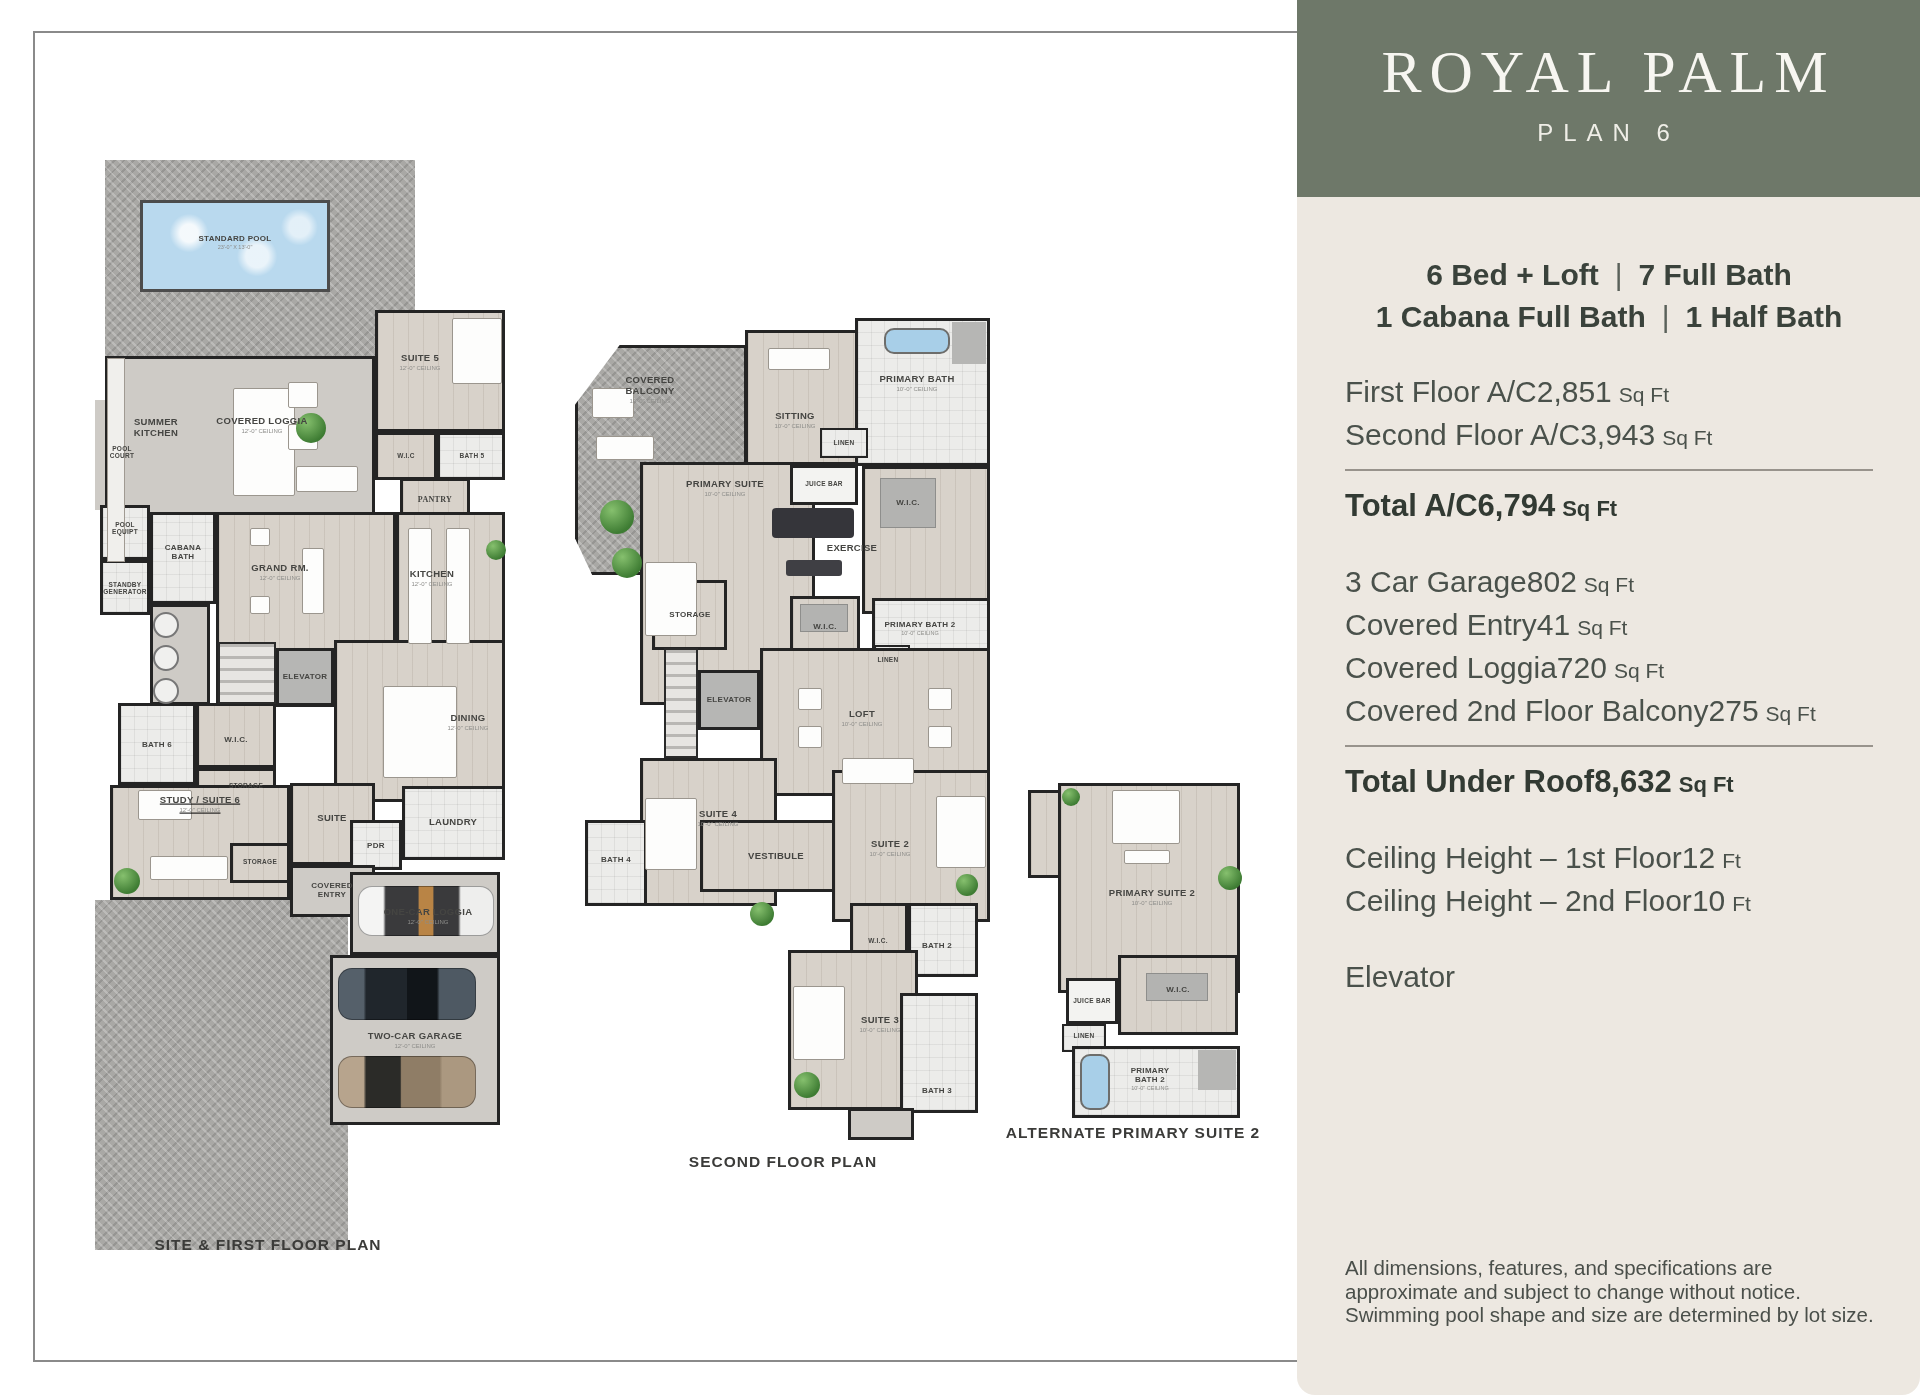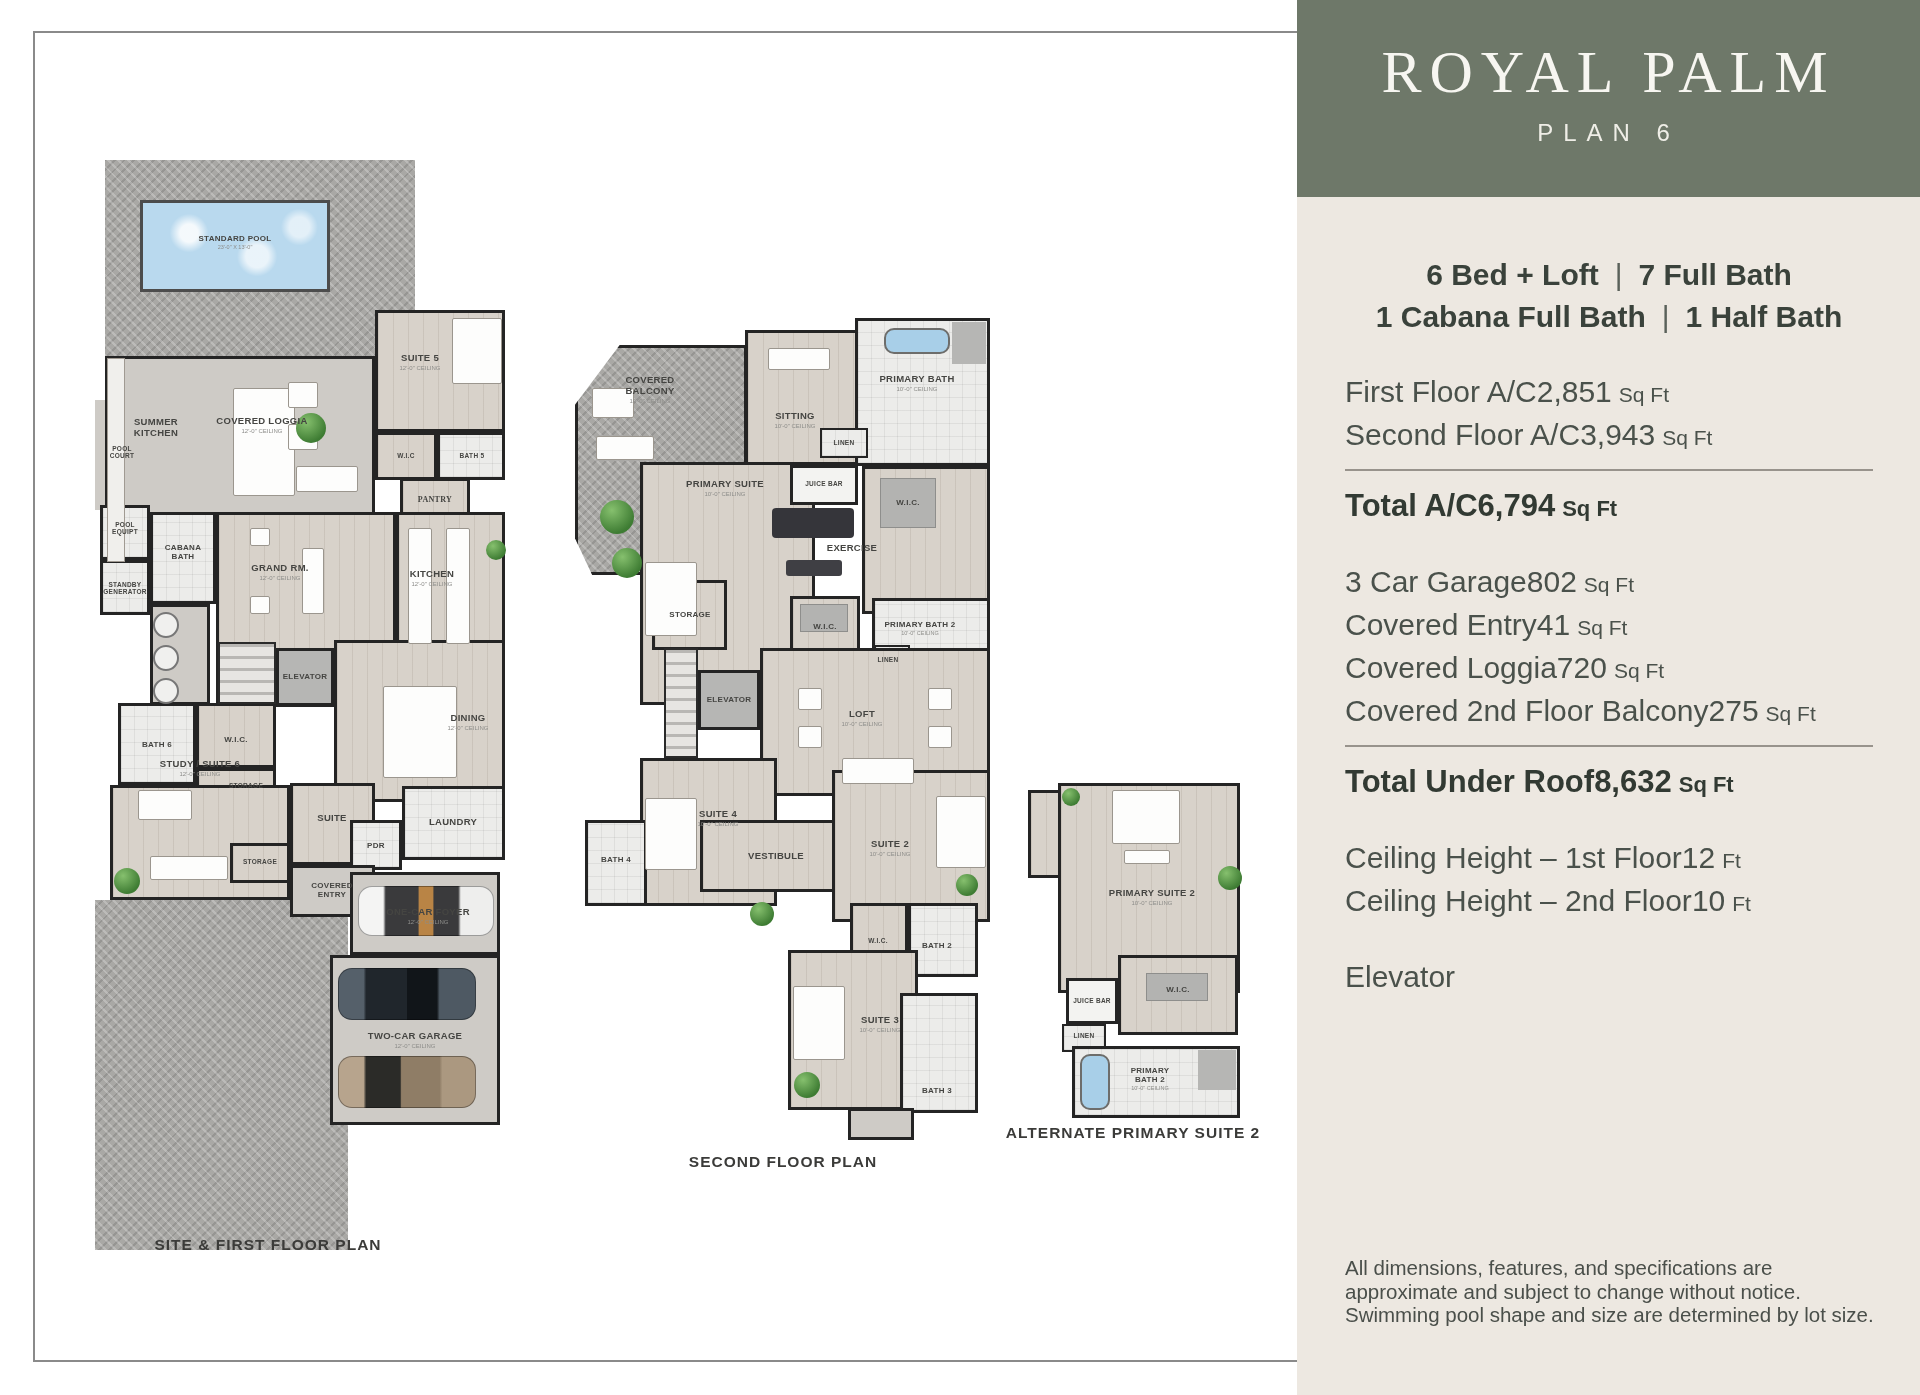--- a/index.html
+++ b/index.html
@@ -87,21 +87,21 @@
 <body>
 
 <div id="stage">
 
   <div class="sheet-frame"></div>
 
   <div class="plan-caption" id="cap1" style="left:268px;top:1245px;">SITE &amp; FIRST FLOOR PLAN</div>
   <div class="plan-caption" id="cap2" style="left:783px;top:1162px;">SECOND FLOOR PLAN</div>
   <div class="plan-caption" id="cap3" style="left:1133px;top:1133px;">ALTERNATE PRIMARY SUITE 2</div>
 
-  <aside class="panel" style="background: rgb(237, 232, 225);">
+  <aside class="panel" style="background: rgb(237, 232, 225); border-radius: 18px;">
     <header class="panel-header" style="background: rgb(110, 120, 105);">
       <h1>ROYAL PALM</h1>
       <div class="plan-sub">PLAN 6</div>
     </header>
     <div class="panel-body">
       <div class="beds">
         <div class="beds-line"><span>6 Bed + Loft</span><span class="pipe">|</span><span>7 Full Bath</span></div>
         <div class="beds-line"><span>1 Cabana Full Bath</span><span class="pipe">|</span><span>1 Half Bath</span></div>
       </div>
       <div class="spec" id="spec-list">
@@ -322,41 +322,41 @@
     </div>
     <div class="rlabel sm" style="left: 157px; top: 745px;">
       <span class="rl-t">BATH 6</span>
     </div>
     <div class="rlabel sm" style="left: 236px; top: 740px;">
       <span class="rl-t">W.I.C.</span>
     </div>
     <div class="rlabel xs" style="left: 246px; top: 786px;">
       <span class="rl-t">STORAGE</span>
     </div>
-    <div class="rlabel md" style="left: 200px; top: 768px; max-width: 130px;">
+    <div class="rlabel md" style="left: 200px; top: 804px; max-width: 130px; text-decoration: underline;">
       <span class="rl-t">STUDY / SUITE 6</span>
       <span class="rl-s">12'-0" CEILING</span>
     </div>
     <div class="rlabel xs" style="left: 260px; top: 862px;">
       <span class="rl-t">STORAGE</span>
     </div>
     <div class="rlabel md" style="left: 332px; top: 818px;">
       <span class="rl-t">SUITE</span>
     </div>
     <div class="rlabel sm" style="left: 376px; top: 846px;">
       <span class="rl-t">PDR</span>
     </div>
     <div class="rlabel md" style="left: 453px; top: 822px;">
       <span class="rl-t">LAUNDRY</span>
     </div>
     <div class="rlabel sm" style="left: 332px; top: 890px; max-width: 60px;">
       <span class="rl-t">COVERED ENTRY</span>
     </div>
     <div class="rlabel md" style="left: 428px; top: 916px; max-width: 130px;">
-      <span class="rl-t">ONE-CAR FOYER</span>
+      <span class="rl-t">ONE-CAR LOGGIA</span>
       <span class="rl-s">12'-0" CEILING</span>
     </div>
     <div class="rlabel md" style="left: 415px; top: 1040px; max-width: 130px;">
       <span class="rl-t">TWO-CAR GARAGE</span>
       <span class="rl-s">12'-0" CEILING</span>
     </div>
     <div class="rlabel md" style="left: 650px; top: 390px; max-width: 70px;">
       <span class="rl-t">COVERED BALCONY</span>
       <span class="rl-s">10'-0" CEILING</span>
     </div>

